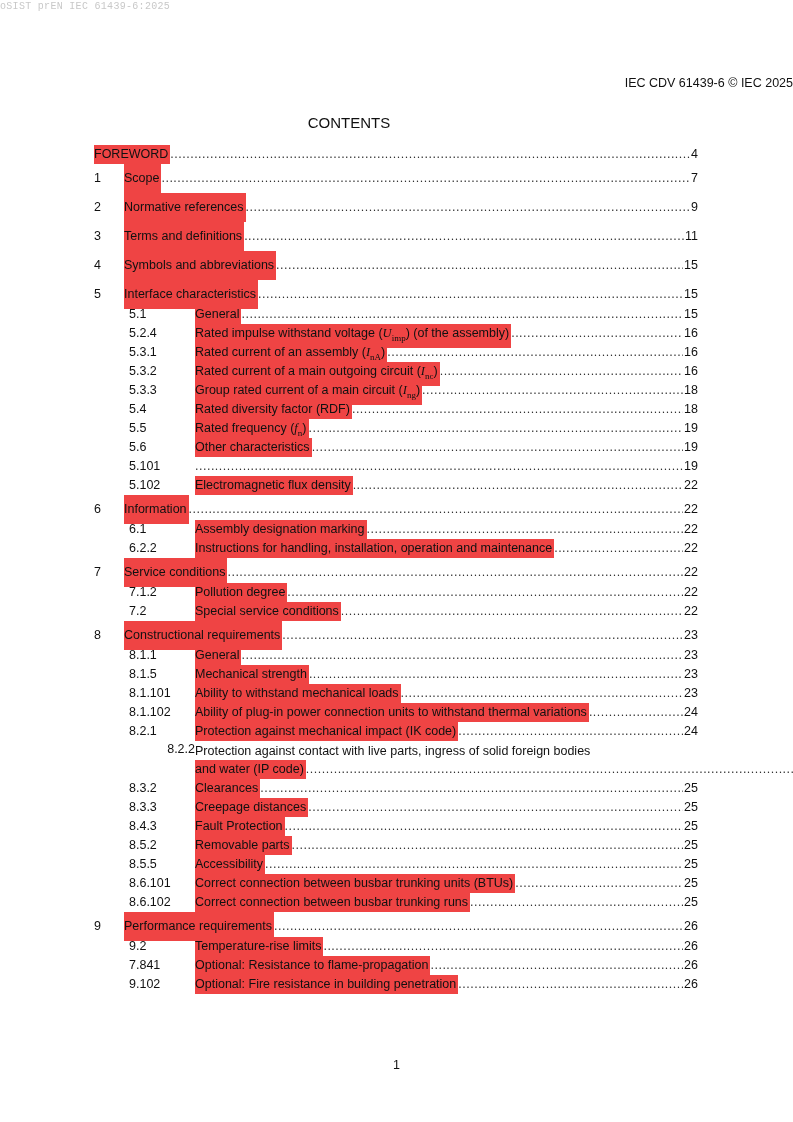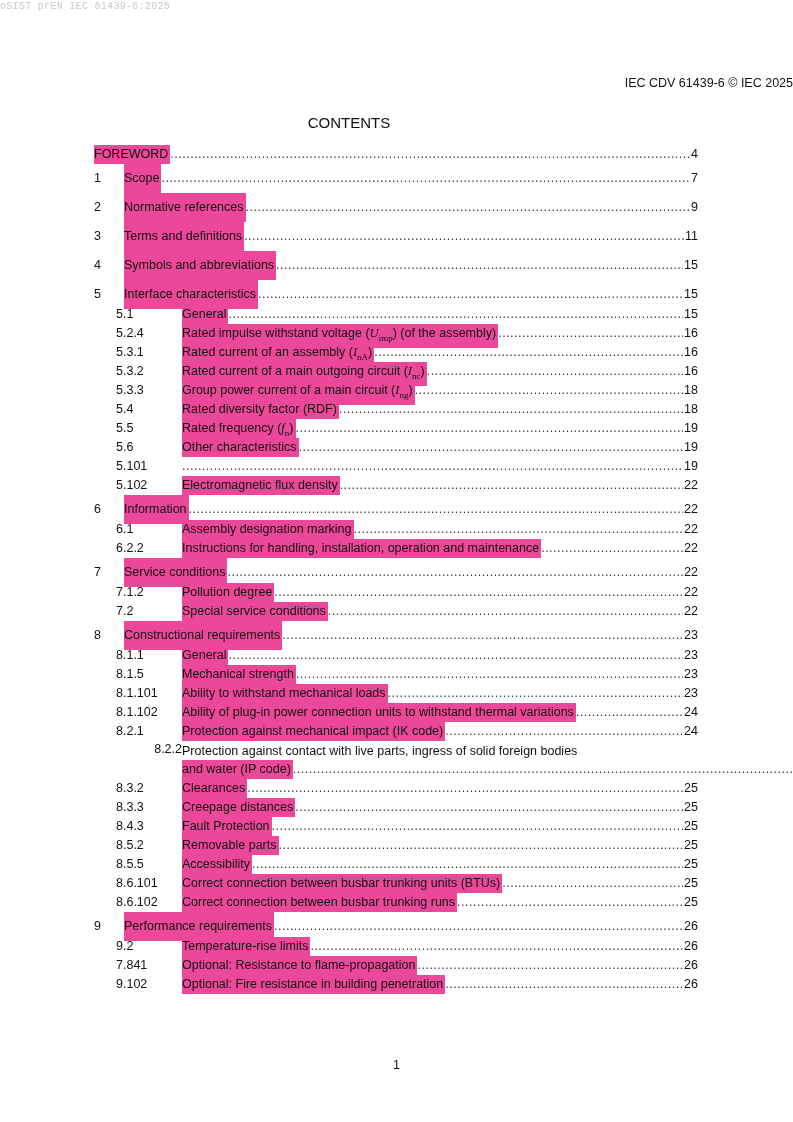--- a/index.html
+++ b/index.html
@@ -8,22 +8,22 @@
   .watermark { position: absolute; top: 1px; left: 0; width: 793px; 
                font-family: "Liberation Mono", monospace; font-size: 10px; color: #c8c8c8; letter-spacing: 0.3px; }
   .doc-header { position: absolute; top: 76px; left: 0; width: 793px; text-align: right; font-size: 12.5px; }
   .toc-title { position: absolute; top: 114px; left: 0; width: 698px; text-align: center; font-size: 15px; }
   .toc { position: absolute; left: 94px; width: 604px; top: 145px; }
   .row { position: relative; display: flex; align-items: baseline; font-size: 12.5px; height: 19px; line-height: 19px; }
   .row.lvl1 { height: 29px; line-height: 29px; }
   .row.lvl1.first { height: 19px; line-height: 19px; }
   .num { flex: 0 0 auto; }
   .lvl1 .num { width: 30px; }
-  .lvl2 .num { width: 66px; margin-left: 22px; }
-  .title { flex: 0 1 auto; white-space: nowrap; background: #ec4899; padding-right: 2px; }
+  .lvl2 .num { width: 66px; margin-left: 35px; }
+  .title { flex: 0 1 auto; white-space: nowrap; background: #ef4444; padding-right: 2px; }
   .leader { flex: 1 1 auto; overflow: hidden; white-space: nowrap; color: #333; }
   .leader::before { content: "........................................................................................................................................................................................................................................................................................................"; letter-spacing: 0.5px; }
   .page { flex: 0 0 auto; padding-left: 1px; }
   .math { font-family: "Liberation Serif", serif; font-style: italic; }
   .math sub { font-style: normal; font-size: 9px; }
   .row.wrap { height: 36px; align-items: flex-end; }
   .wrap-block { display: flex; flex-direction: column; flex: 1 1 auto; }
   .wrap-line1 { line-height: 17px; }
   .wrap-line2 { display: flex; align-items: baseline; line-height: 19px; }
   .page-number { position: absolute; top: 1058px; left: 0; width: 793px; text-align: center; font-size: 12.5px; }
@@ -90,21 +90,21 @@
       <span class="page">16</span>
     </div>
     <div class="row lvl2">
       <span class="num">5.3.2</span>
       <span class="title"><span>Rated current of a main outgoing circuit (</span><span class="math"><span>I</span><sub>nc</sub></span><span>)</span></span>
       <span class="leader"></span>
       <span class="page">16</span>
     </div>
     <div class="row lvl2">
       <span class="num">5.3.3</span>
-      <span class="title"><span>Group power current of a main circuit (</span><span class="math"><span>I</span><sub>ng</sub></span><span>)</span></span>
+      <span class="title"><span>Group rated current of a main circuit (</span><span class="math"><span>I</span><sub>ng</sub></span><span>)</span></span>
       <span class="leader"></span>
       <span class="page">18</span>
     </div>
     <div class="row lvl2">
       <span class="num">5.4</span>
       <span class="title">Rated diversity factor (RDF)</span>
       <span class="leader"></span>
       <span class="page">18</span>
     </div>
     <div class="row lvl2">

